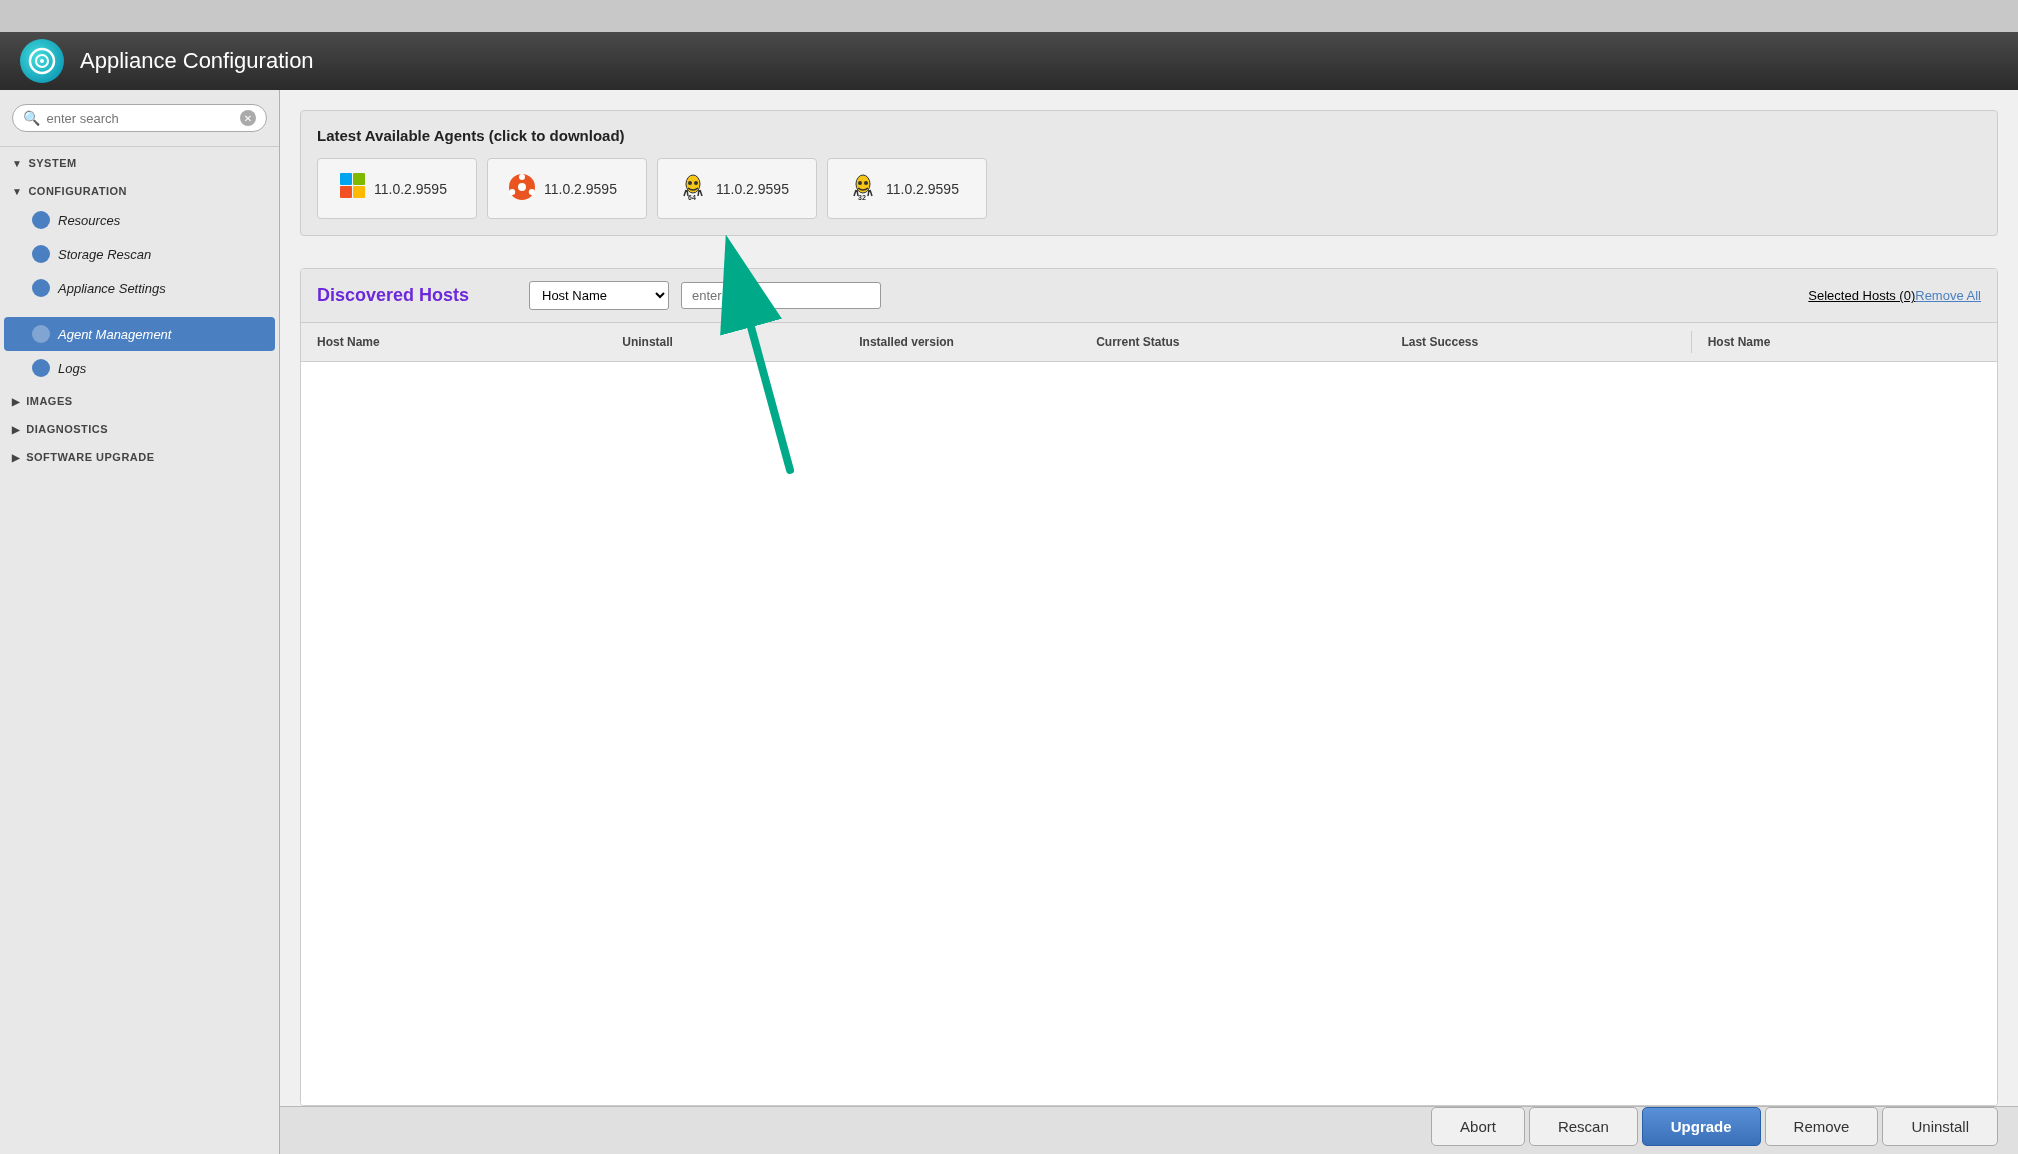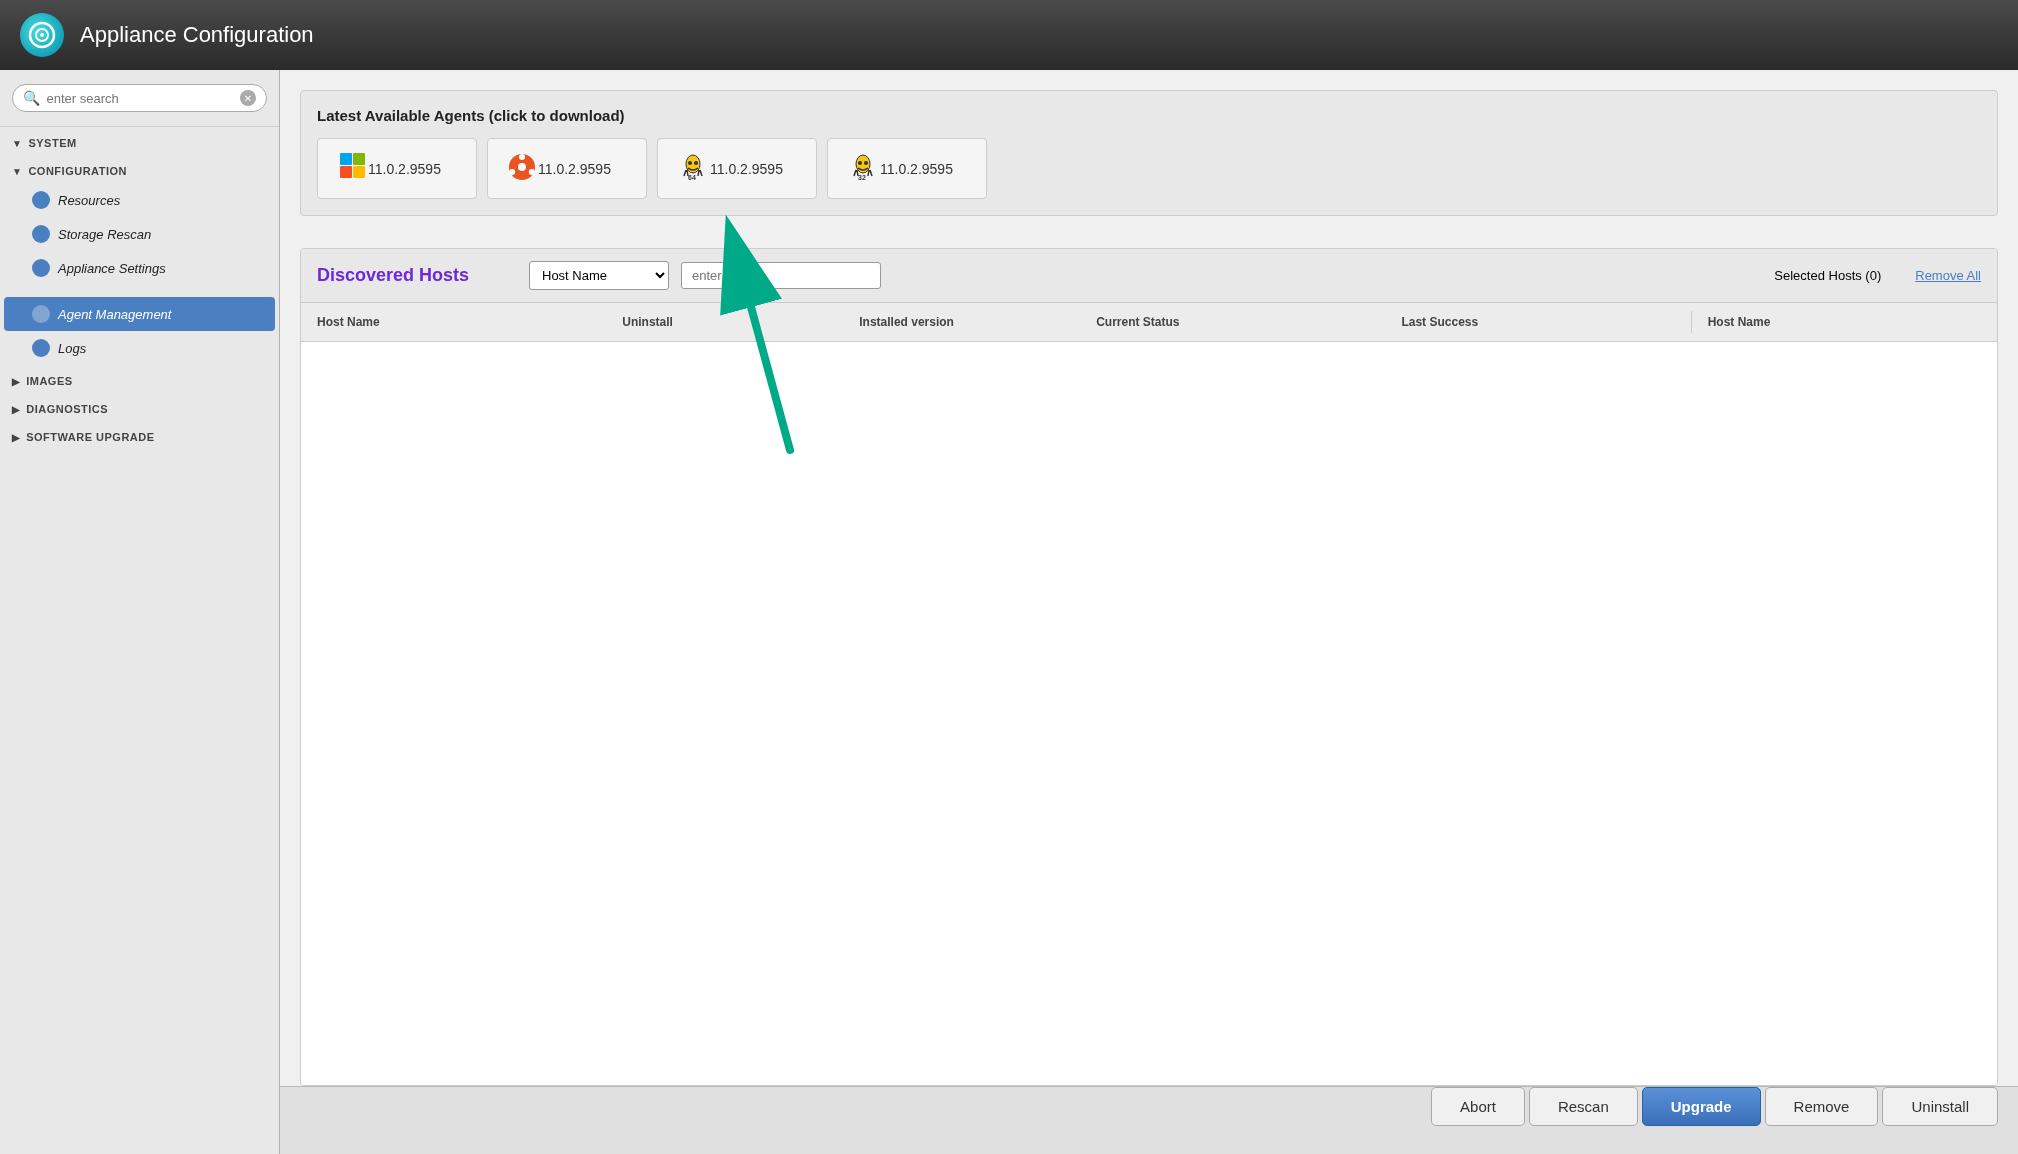--- a/index.html
+++ b/index.html
@@ -1,25 +1,26 @@
 <!DOCTYPE html>
 <html><head>
   <meta charset="utf-8">
   <style>
     * { box-sizing: border-box; margin: 0; padding: 0; }
     body { font-family: -apple-system, BlinkMacSystemFont, 'Segoe UI', Arial, sans-serif; font-size: 13px; background: #c8c8c8; width: 2018px; height: 1154px; overflow: hidden; }
 
     
     #titlebar {
       background: linear-gradient(to bottom, #4a4a4a, #2a2a2a);
-      height: 70px;
+      height: 58px;
       display: flex;
       align-items: center;
       padding: 0 20px;
       gap: 16px;
+      margin-top: 32px;
     }
 
     
     #main-layout {
       display: flex;
       height: calc(1154px - 70px);
     }
 
     
     #sidebar {
@@ -125,21 +126,21 @@
       display: flex;
       gap: 10px;
     }
     .agent-card {
       background: #f5f5f5;
       border: 1px solid #ccc;
       border-radius: 4px;
       padding: 12px 20px;
       display: flex;
       align-items: center;
-      gap: 2px;
+      gap: 8px;
       cursor: pointer;
       min-width: 160px;
     }
 
     
     .discovered-section {
       flex: 1;
       background: white;
       border: 1px solid #ccc;
       border-radius: 4px;
@@ -175,21 +176,22 @@
       border: 1px solid #999;
       border-radius: 3px;
       font-size: 13px;
       min-width: 200px;
       color: #888;
     }
     .selected-hosts-header {
       margin-left: auto;
       display: flex;
       align-items: center;
-      gap: 34px;
+      gap: 0;
+      text-decoration: underline;
     }
     .remove-all-link {
       color: #4a7fc1;
       text-decoration: underline;
       cursor: pointer;
       font-size: 13px;
       background: none; border: none;
     }
     .table-header-row {
       display: flex;

